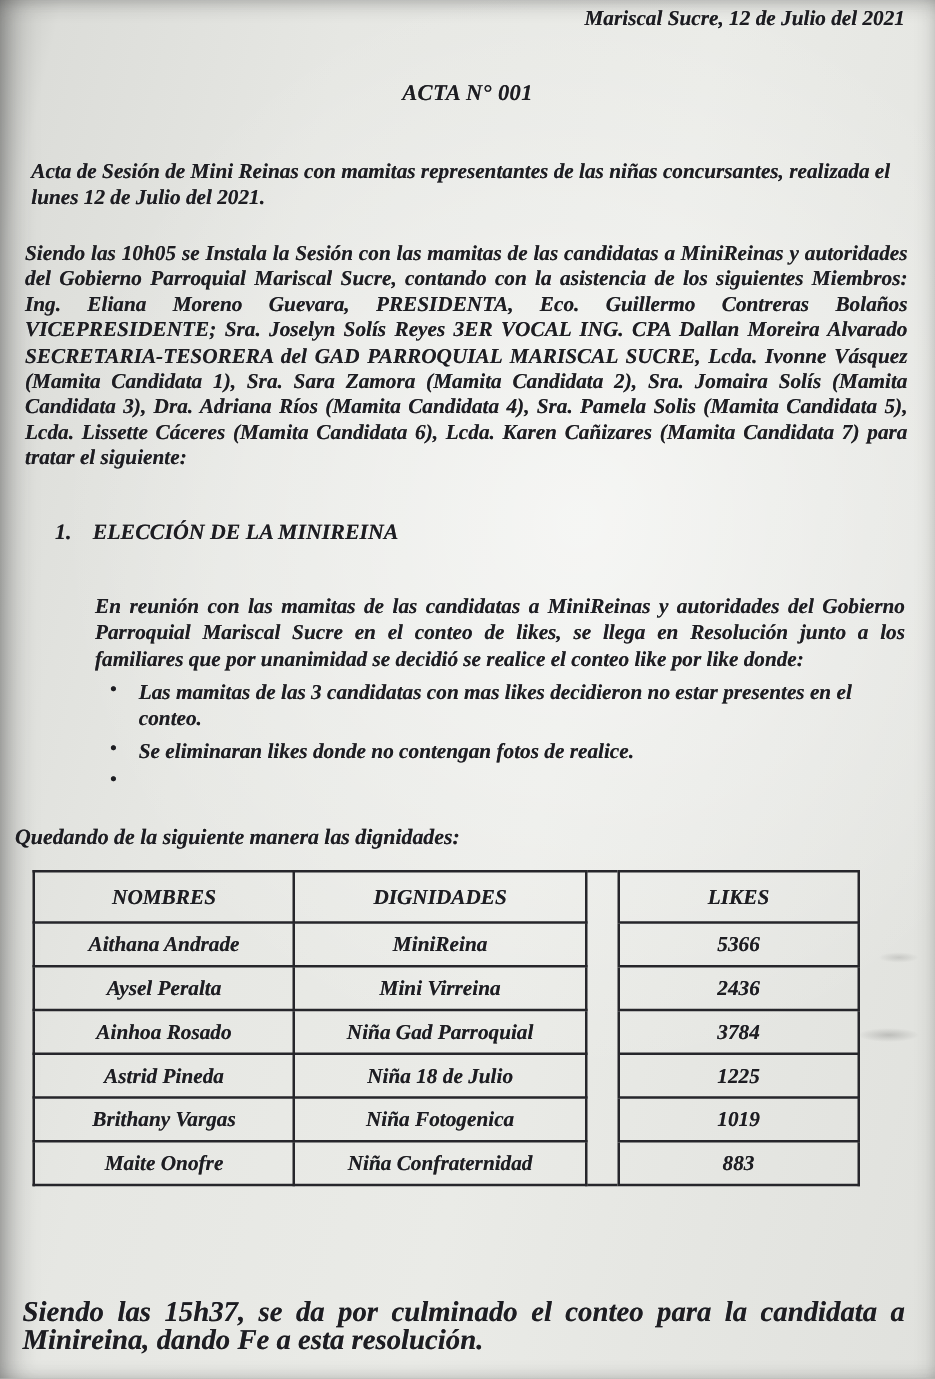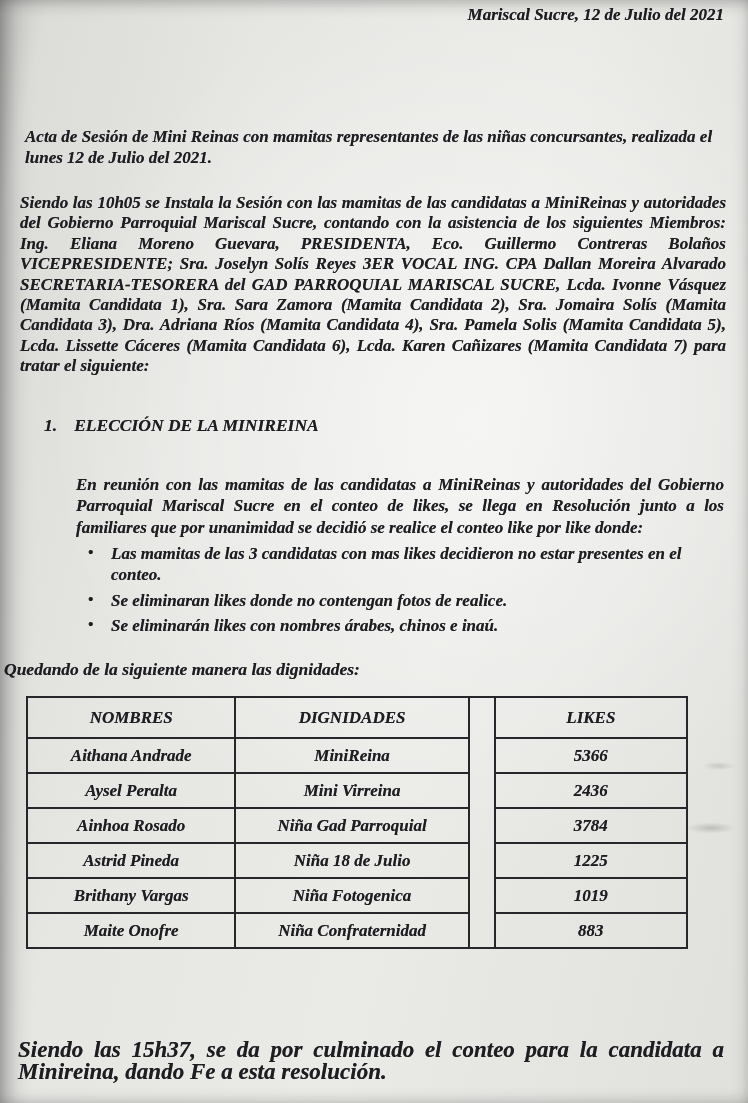--- a/index.html
+++ b/index.html
@@ -36,21 +36,21 @@
   .body-par { top: 176px; left: 20px; width: 706px; font-size: 17px; line-height: 20.4px; text-align: justify; }
 
   .section-heading { top: 415px; left: 44px; font-size: 17.5px; }
   .section-heading .num { display: inline-block; margin-right: 17px; }
   .section-par { top: 457px; left: 76px; width: 648px; font-size: 17px; line-height: 21.4px; text-align: justify; }
 
   .bullet-list { top: 543px; left: 86px; width: 642px; margin: 0; padding: 0; list-style: none; font-size: 17px; line-height: 21.4px; }
   .bullet-list li { position: relative; padding-left: 25px; margin-bottom: 4px; }
   .bullet-list li .dot { position: absolute; left: 2px; top: -1px; font-size: 15px; }
 
-  .table-lead { top: 659px; left: 4px; font-size: 17.5px; text-align: right; }
+  .table-lead { top: 659px; left: 12px; font-size: 17.5px; text-align: right; }
 
   .dign-table {
     top: 696px; left: 26px; width: 662px;
     border-collapse: collapse;
     border: 2px solid #26262b;
     font-size: 17px;
   }
   .dign-table th, .dign-table td {
     border: 2px solid #26262b;
     text-align: center;
@@ -71,35 +71,36 @@
   .smudge-2 { top: 760px; right: 6px; width: 46px; height: 12px;
     background: radial-gradient(50% 50% at 50% 50%, rgba(130,130,128,0.28), rgba(130,130,128,0) 70%); }
 </style>
 </head>
 <body>
 
 <div class="page">
 
   <div class="abs txt date-line">Mariscal Sucre, 12 de Julio del 2021</div>
 
+  <div class="abs txt doc-title">ACTA N° 001</div>
 
   <p class="abs txt intro">Acta de Sesión de Mini Reinas con mamitas representantes de las niñas concursantes, realizada el lunes 12 de Julio del 2021.</p>
 
   <p class="abs txt body-par">Siendo las 10h05 se Instala la Sesión con las mamitas de las candidatas a MiniReinas y autoridades del Gobierno Parroquial Mariscal Sucre, contando con la asistencia de los siguientes Miembros: Ing. Eliana Moreno Guevara, PRESIDENTA, Eco. Guillermo Contreras Bolaños VICEPRESIDENTE; Sra. Joselyn Solís Reyes 3ER VOCAL ING. CPA Dallan Moreira Alvarado SECRETARIA-TESORERA del GAD PARROQUIAL MARISCAL SUCRE, Lcda. Ivonne Vásquez (Mamita Candidata 1), Sra. Sara Zamora (Mamita Candidata 2), Sra. Jomaira Solís (Mamita Candidata 3), Dra. Adriana Ríos (Mamita Candidata 4), Sra. Pamela Solis (Mamita Candidata 5), Lcda. Lissette Cáceres (Mamita Candidata 6), Lcda. Karen Cañizares (Mamita Candidata 7) para tratar el siguiente:</p>
 
   <div class="abs txt section-heading">
     <span class="num">1.</span><span>ELECCIÓN DE LA MINIREINA</span>
   </div>
 
   <p class="abs txt section-par">En reunión con las mamitas de las candidatas a MiniReinas y autoridades del Gobierno Parroquial Mariscal Sucre en el conteo de likes, se llega en Resolución junto a los familiares que por unanimidad se decidió se realice el conteo like por like donde:</p>
 
   <ul class="abs txt bullet-list">
     <li><span class="dot">•</span><span>Las mamitas de las 3 candidatas con mas likes decidieron no estar presentes en el conteo.</span></li>
     <li><span class="dot">•</span><span>Se eliminaran likes donde no contengan fotos de realice.</span></li>
-    <li><span class="dot">•</span><span>Se eliminarán likes con nombres árabes, chinos e inaú.</span></li>
+    <li><span class="dot">•</span></li>
   </ul>
 
   <div class="abs txt table-lead">Quedando de la siguiente manera las dignidades:</div>
 
   <table class="abs txt dign-table">
     <colgroup>
       <col style="width:209px">
       <col style="width:234px">
       <col style="width:26px">
       <col style="width:193px">

